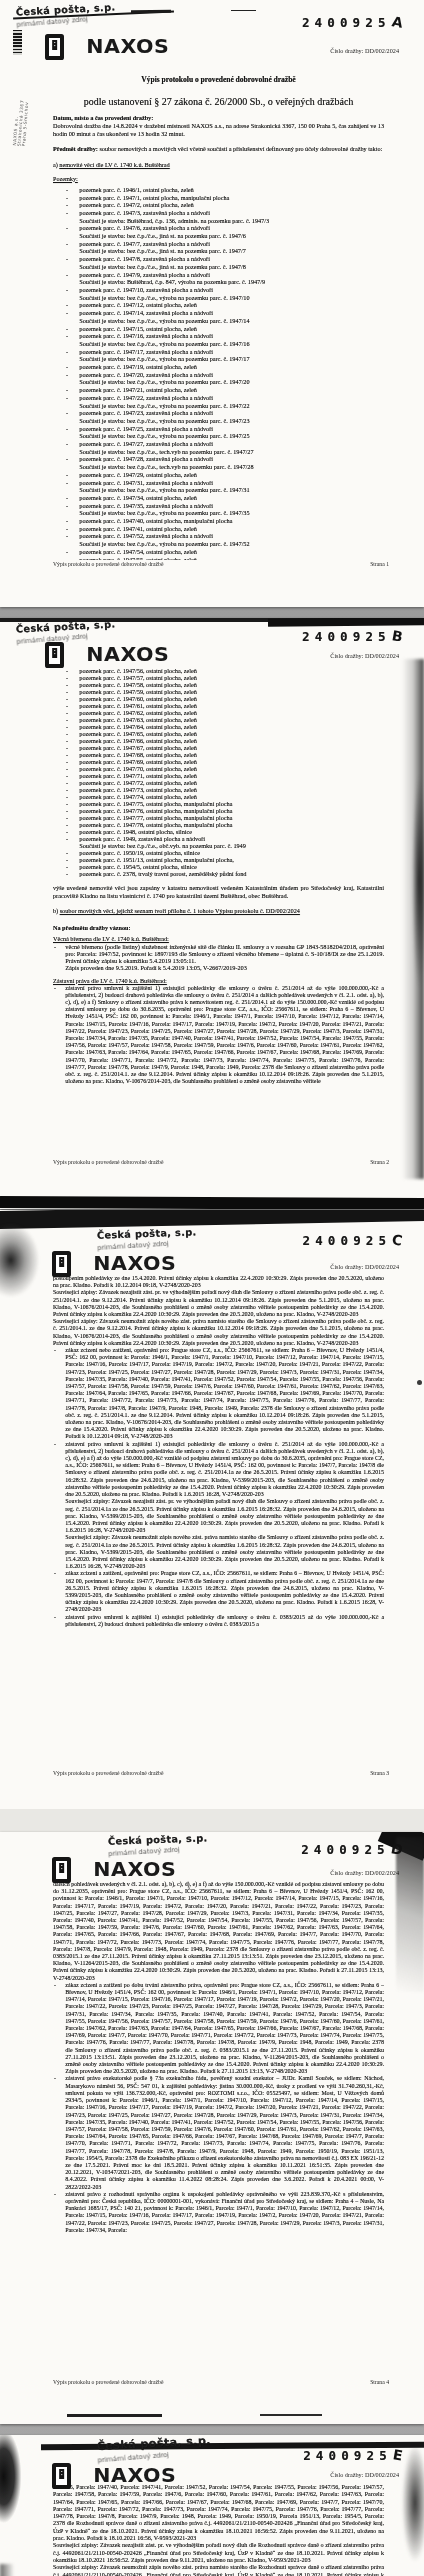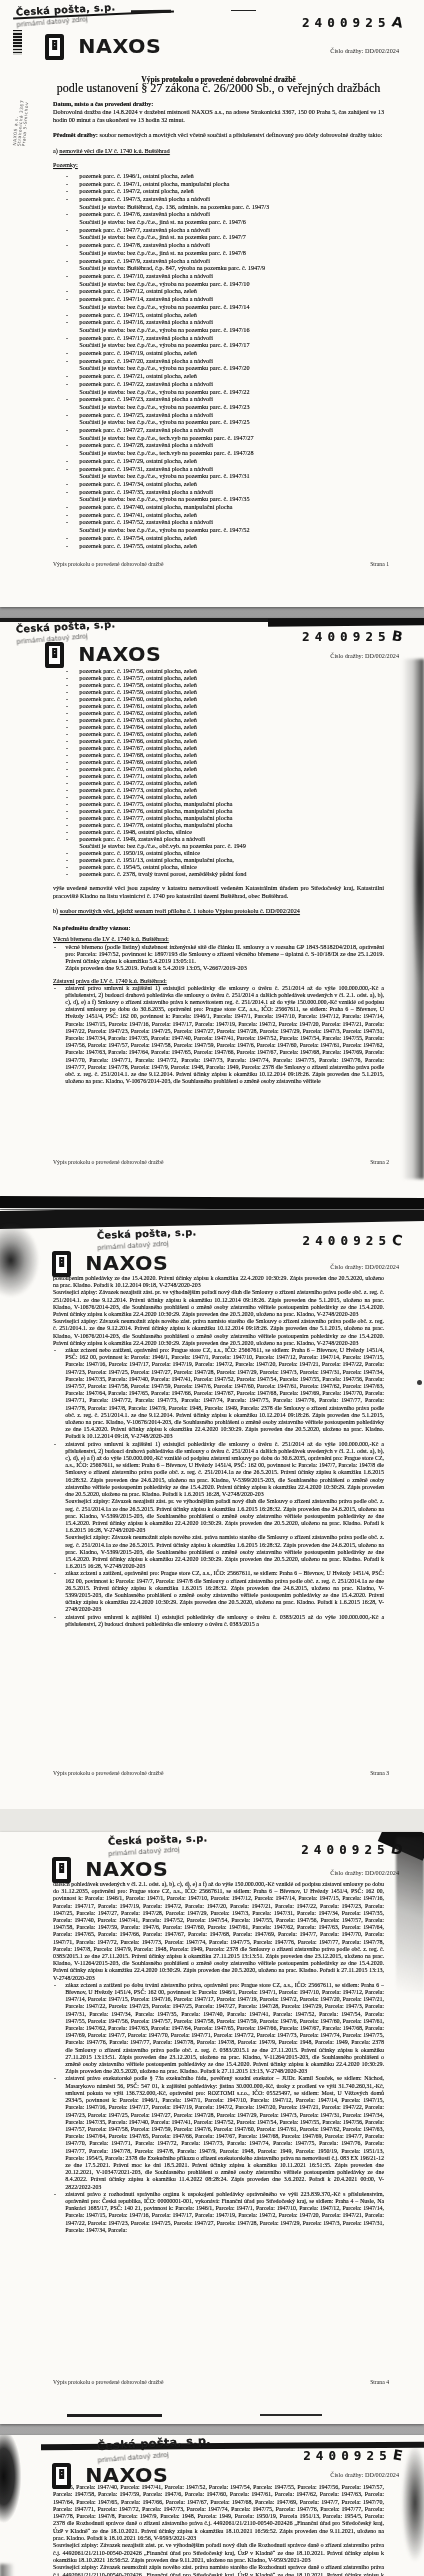--- a/index.html
+++ b/index.html
@@ -15,41 +15,41 @@
   .posta-wrap{position:absolute;transform:rotate(-3deg);}
   .posta{font-family:"DejaVu Sans",sans-serif;font-weight:bold;font-size:9.8px;
     color:#1d1d1d;letter-spacing:0.3px;text-shadow:0.2px 0.2px 0.2px rgba(0,0,0,.55);}
   .posta-sub{font-family:"DejaVu Sans",sans-serif;font-size:6.7px;color:#3b3b3b;
     transform:rotate(-1.5deg);margin-top:1.5px;opacity:.85;filter:blur(0.1px);}
   .stamp{position:absolute;right:21.6px;white-space:nowrap;}
   .stamp .digits{font-family:"DejaVu Sans Mono",monospace;font-weight:bold;font-size:12.4px;
     letter-spacing:5.2px;color:#181818;text-shadow:0.2px 0.2px 0.3px rgba(0,0,0,.5);}
   .stamp .letter{font-family:"DejaVu Sans",sans-serif;font-weight:bold;font-size:14px;
     display:inline-block;transform:rotate(10deg);margin-left:1px;color:#121212;}
-  .naxos{position:absolute;display:flex;align-items:center;gap:14px;}
+  .naxos{position:absolute;display:flex;align-items:center;gap:22px;}
   .nx-mark{display:inline-block;width:11.3px;height:17.5px;border:4.1px solid #151515;
     border-radius:2.6px;background:#fff;position:relative;}
   .nx-mark::before{content:"";position:absolute;left:50%;top:1.5px;transform:translateX(-50%);
     width:5.7px;height:10.3px;background:#151515;}
   .nx-mark::after{content:"";position:absolute;left:50%;top:3.6px;transform:translateX(-50%);
     width:1.5px;height:1.5px;background:#fff;box-shadow:0 3.1px 0 #fff;}
   .nx-text{font-family:"DejaVu Sans",sans-serif;font-weight:bold;font-size:20.6px;
     letter-spacing:0.5px;color:#1a1a1a;transform:scaleY(.9);}
   .cislo{position:absolute;right:25px;font-size:6.2px;color:#1d1d1d;}
 
   
   .content{position:absolute;left:53px;width:331px;overflow:hidden;
     font-size:6.2px;line-height:8px;text-align:justify;
     text-shadow:0.1px 0.1px 0.2px rgba(10,10,10,.55);}
   .content.dense{font-size:5.9px;line-height:7.2px;}
   .center{text-align:center;}
   .b{font-weight:bold;}
   .u{text-decoration:underline;}
   .t1{font-size:7.5px;font-weight:bold;}
-  .t2{font-size:12px;}
+  .t2{font-size:10px;margin-top:14px;}
   .mb6{margin-bottom:3.1px;} .mb10{margin-bottom:5.2px;} .mb12{margin-bottom:6.2px;}
   .mb14{margin-bottom:7.2px;} .mb16{margin-bottom:8.2px;}
   .li{display:flex;align-items:flex-start;}
   .li .dash{flex:0 0 13.4px;padding-left:3.6px;}
   .li .txt{flex:1;white-space:pre-line;text-align:justify;}
   .list-p1{margin-left:9.3px;line-height:7.7px;}
   .list-p2{margin-left:9.3px;line-height:7px;}
   .li2{display:flex;align-items:flex-start;}
   .li2 .dash{flex:0 0 11.3px;padding-left:1px;}
   .li2 .txt{flex:1;white-space:pre-line;text-align:justify;}

